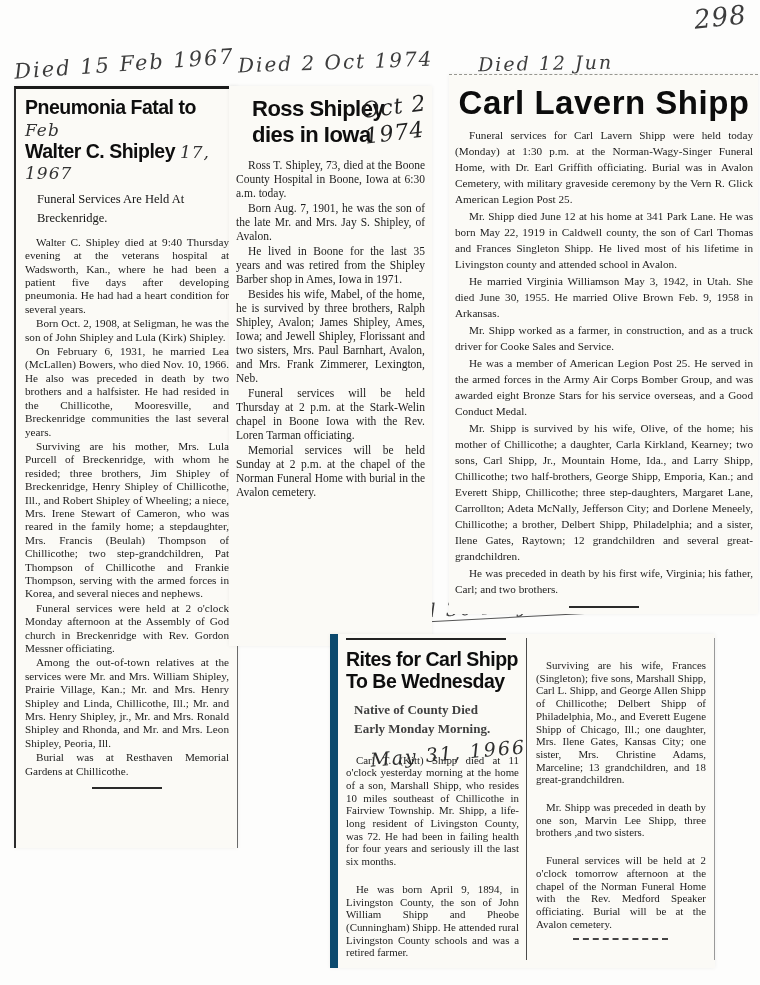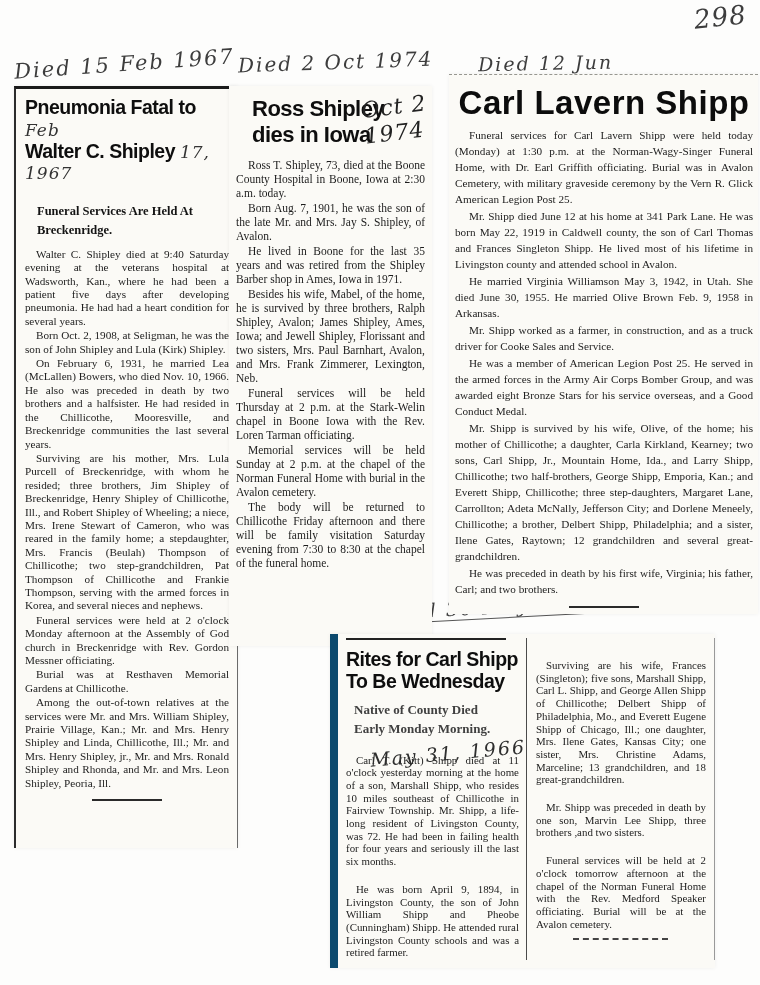--- a/index.html
+++ b/index.html
@@ -33,21 +33,21 @@
   .clip-walter{
     left:14px;top:86px;width:224px;min-height:762px;
     padding:6px 8px 10px 9px;box-sizing:border-box;
     border-top:3px solid #1b1b1b;border-left:2px solid #2c2c2c;border-right:1px solid #6a6a6a;
   }
   .clip-walter .headline{
     font-family:"Liberation Sans",sans-serif;font-weight:bold;
     font-size:19.5px;line-height:1.12;color:#0e0e0e;letter-spacing:-0.5px;margin:2px 0 4px 0;
   }
   .clip-walter .subhead{
-    font-weight:bold;font-size:12.5px;line-height:1.5;margin:18px 0 8px 12px;color:#141414;
+    font-weight:normal;font-size:12.5px;line-height:1.5;margin:6px 0 8px 12px;color:#141414;
   }
   .clip-walter p{font-size:11.2px;line-height:13.4px;text-indent:11px;}
 
   
   .clip-ross{left:229px;top:86px;width:203px;min-height:560px;padding:6px 7px;box-sizing:border-box;}
   .clip-ross .headline{
     font-family:"Liberation Sans",sans-serif;font-weight:bold;
     font-size:22px;line-height:1.18;color:#0e0e0e;letter-spacing:-0.5px;margin:4px 0 10px 16px;width:135px;
   }
   .clip-ross .hw-ross-head{
@@ -110,44 +110,43 @@
   <div class="hw hw-rites-date">Died 30 May 1966</div>
 
   <article class="clip clip-walter">
     <div class="headline">
       <span>Pneumonia Fatal to</span>
       <span class="hw-inline">Feb</span><br>
       <span>Walter C. Shipley</span>
       <span class="hw-inline">17, 1967</span>
     </div>
     <div class="subhead">Funeral Services Are Held At Breckenridge.</div>
-    <p>Walter C. Shipley died at 9:40 Saturday evening at the veterans hospital at Wadsworth, Kan., where he had been a patient five days after developing pneumonia. He had had a heart condition for several years.</p>
+    <p>Walter C. Shipley died at 9:40 Thursday evening at the veterans hospital at Wadsworth, Kan., where he had been a patient five days after developing pneumonia. He had had a heart condition for several years.</p>
     <p>Born Oct. 2, 1908, at Seligman, he was the son of John Shipley and Lula (Kirk) Shipley.</p>
     <p>On February 6, 1931, he married Lea (McLallen) Bowers, who died Nov. 10, 1966. He also was preceded in death by two brothers and a halfsister. He had resided in the Chillicothe, Mooresville, and Breckenridge communities the last several years.</p>
     <p>Surviving are his mother, Mrs. Lula Purcell of Breckenridge, with whom he resided; three brothers, Jim Shipley of Breckenridge, Henry Shipley of Chillicothe, Ill., and Robert Shipley of Wheeling; a niece, Mrs. Irene Stewart of Cameron, who was reared in the family home; a stepdaughter, Mrs. Francis (Beulah) Thompson of Chillicothe; two step-grandchildren, Pat Thompson of Chillicothe and Frankie Thompson, serving with the armed forces in Korea, and several nieces and nephews.</p>
     <p>Funeral services were held at 2 o'clock Monday afternoon at the Assembly of God church in Breckenridge with Rev. Gordon Messner officiating.</p>
+    <p>Among the out-of-town relatives at the services were Mr. and Mrs. William Shipley, Prairie Village, Kan.; Mr. and Mrs. Henry Shipley and Linda, Chillicothe, Ill.; Mr. and Mrs. Henry Shipley, jr., Mr. and Mrs. Ronald Shipley and Rhonda, and Mr. and Mrs. Leon Shipley, Peoria, Ill.</p>
     <p>Burial was at Resthaven Memorial Gardens at Chillicothe.</p>
-    <p>Among the out-of-town relatives at the services were Mr. and Mrs. William Shipley, Prairie Village, Kan.; Mr. and Mrs. Henry Shipley and Linda, Chillicothe, Ill.; Mr. and Mrs. Henry Shipley, jr., Mr. and Mrs. Ronald Shipley and Rhonda, and Mr. and Mrs. Leon Shipley, Peoria, Ill.</p>
     <div class="end-rule"></div>
   </article>
 
   <article class="clip clip-ross">
     <div class="hw hw-ross-head">Oct 2
 1974</div>
     <div class="headline">
       <span>Ross Shipley</span><br>
       <span>dies in Iowa</span>
     </div>
-    <p>Ross T. Shipley, 73, died at the Boone County Hospital in Boone, Iowa at 2:30 a.m. today.</p>
+    <p>Ross T. Shipley, 73, died at the Boone County Hospital in Boone, Iowa at 6:30 a.m. today.</p>
     <p>Born Aug. 7, 1901, he was the son of the late Mr. and Mrs. Jay S. Shipley, of Avalon.</p>
     <p>He lived in Boone for the last 35 years and was retired from the Shipley Barber shop in Ames, Iowa in 1971.</p>
     <p>Besides his wife, Mabel, of the home, he is survived by three brothers, Ralph Shipley, Avalon; James Shipley, Ames, Iowa; and Jewell Shipley, Florissant and two sisters, Mrs. Paul Barnhart, Avalon, and Mrs. Frank Zimmerer, Lexington, Neb.</p>
     <p>Funeral services will be held Thursday at 2 p.m. at the Stark-Welin chapel in Boone Iowa with the Rev. Loren Tarman officiating.</p>
     <p>Memorial services will be held Sunday at 2 p.m. at the chapel of the Norman Funeral Home with burial in the Avalon cemetery.</p>
-    <p>The body will be returned to Chillicothe Friday afternoon and there will be family visitation Saturday evening from 7:30 to 8:30 at the chapel of the funeral home.</p>
   </article>
 
   <article class="clip clip-shipp">
     <div class="headline">Carl Lavern Shipp</div>
     <p>Funeral services for Carl Lavern Shipp were held today (Monday) at 1:30 p.m. at the Norman-Wagy-Singer Funeral Home, with Dr. Earl Griffith officiating. Burial was in Avalon Cemetery, with military graveside ceremony by the Vern R. Glick American Legion Post 25.</p>
     <p>Mr. Shipp died June 12 at his home at 341 Park Lane. He was born May 22, 1919 in Caldwell county, the son of Carl Thomas and Frances Singleton Shipp. He lived most of his lifetime in Livingston county and attended school in Avalon.</p>
     <p>He married Virginia Williamson May 3, 1942, in Utah. She died June 30, 1955. He married Olive Brown Feb. 9, 1958 in Arkansas.</p>
     <p>Mr. Shipp worked as a farmer, in construction, and as a truck driver for Cooke Sales and Service.</p>
     <p>He was a member of American Legion Post 25. He served in the armed forces in the Army Air Corps Bomber Group, and was awarded eight Bronze Stars for his service overseas, and a Good Conduct Medal.</p>
     <p>Mr. Shipp is survived by his wife, Olive, of the home; his mother of Chillicothe; a daughter, Carla Kirkland, Kearney; two sons, Carl Shipp, Jr., Mountain Home, Ida., and Larry Shipp, Chillicothe; two half-brothers, George Shipp, Emporia, Kan.; and Everett Shipp, Chillicothe; three step-daughters, Margaret Lane, Carrollton; Adeta McNally, Jefferson City; and Dorlene Meneely, Chillicothe; a brother, Delbert Shipp, Philadelphia; and a sister, Ilene Gates, Raytown; 12 grandchildren and several great-grandchildren.</p>

